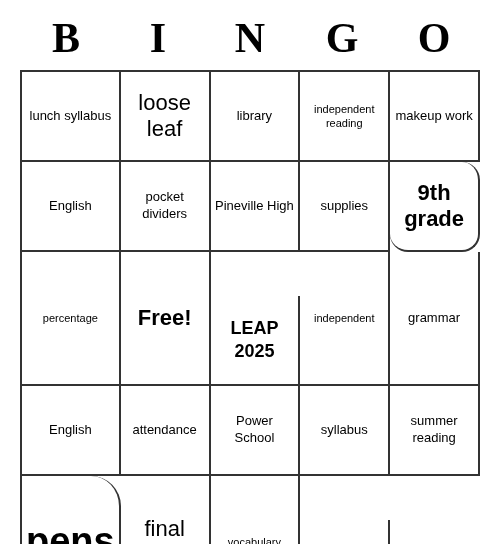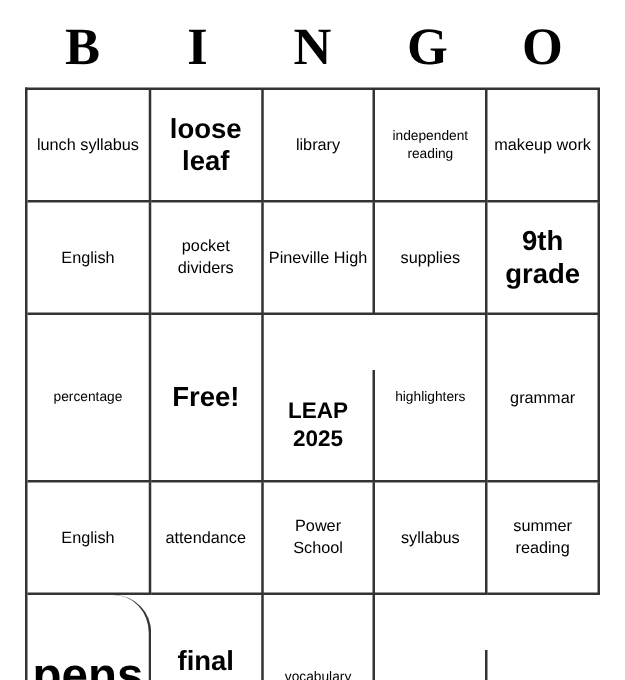--- a/index.html
+++ b/index.html
@@ -47,34 +47,35 @@
       line-height: 1.3;
     }
     .bingo-cell.free {
       font-size: 22px;
       font-weight: bold;
     }
     .bingo-cell.large-text {
       font-size: 22px;
       font-weight: bold;
       line-height: 1.2;
+      border-radius: 18px;
     }
     .bingo-cell.medium-text {
       font-size: 18px;
       font-weight: bold;
       margin-top: 44px;
     }
     .bingo-cell.pens-text {
       font-size: 38px;
       font-weight: bold;
       border-radius: 30px;
     }
     .bingo-cell.loose-leaf-text {
       font-size: 22px;
-      font-weight: bold;
+      font-weight: normal;
       line-height: 1.2;
     }
   </style>
 </head>
 <body>
 
 <div class="bingo-card">
   <div class="bingo-header">
     <div class="bingo-header-cell">B</div>
     <div class="bingo-header-cell">I</div>
@@ -92,21 +93,21 @@
     <div class="bingo-cell">makeup work</div>
     <div class="bingo-cell">English</div>
     <div class="bingo-cell">pocket dividers</div>
     <div class="bingo-cell">Pineville High</div>
     <div class="bingo-cell">supplies</div>
 
     <div class="bingo-cell large-text">9th grade</div>
     <div class="bingo-cell" style="font-size:11px;">percentage</div>
     <div class="bingo-cell free">Free!</div>
     <div class="bingo-cell medium-text">LEAP 2025</div>
-    <div class="bingo-cell" style="font-size:11px;">highlighters</div>
+    <div class="bingo-cell" style="font-size:11px;">independent</div>
 
     <div class="bingo-cell">grammar</div>
     <div class="bingo-cell">English</div>
     <div class="bingo-cell">attendance</div>
     <div class="bingo-cell">Power School</div>
     <div class="bingo-cell">syllabus</div>
 
     <div class="bingo-cell">summer reading</div>
     <div class="bingo-cell pens-text">pens</div>
     <div class="bingo-cell loose-leaf-text">final exam</div>

